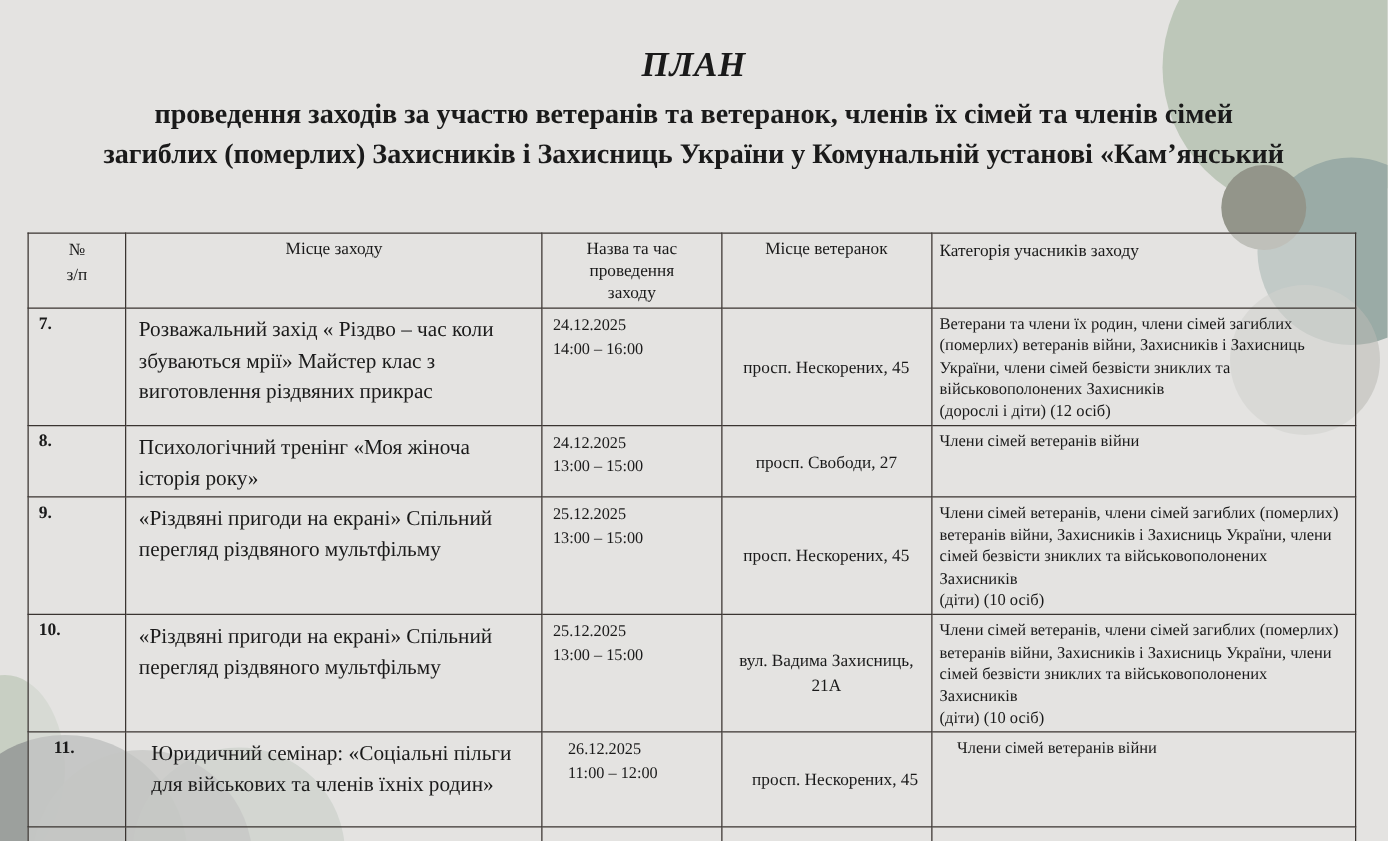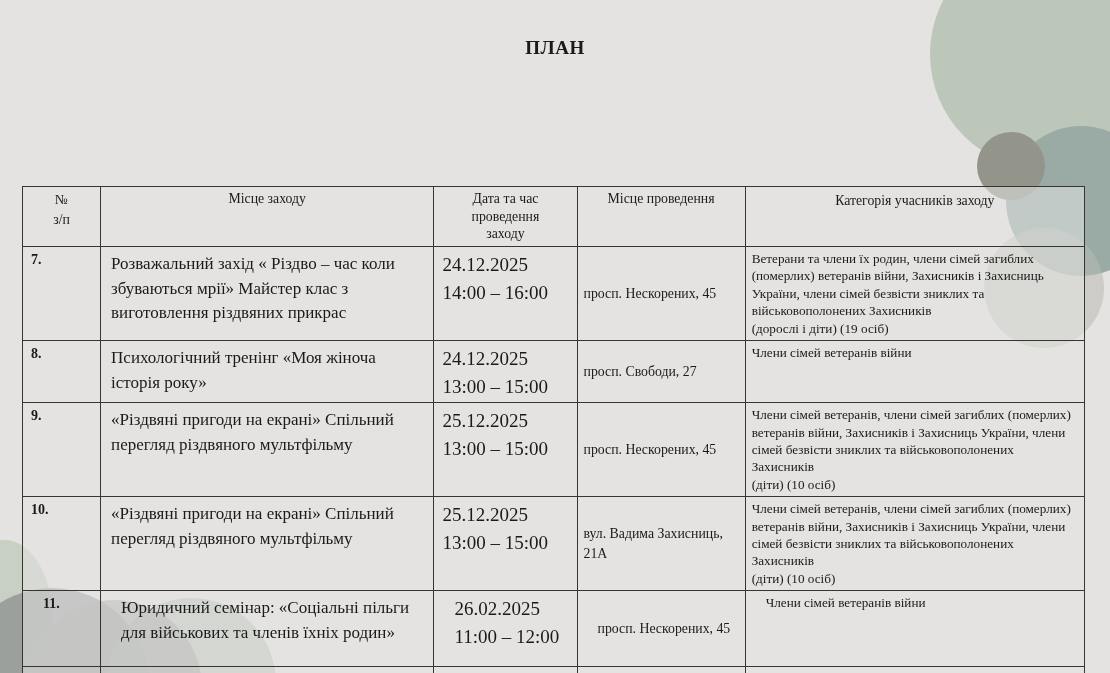--- a/index.html
+++ b/index.html
@@ -76,23 +76,24 @@
 
   
   .title-block {
     position: absolute;
     left: 0; right: 0; top: 38px;
     text-align: center;
     font-weight: bold;
     z-index: 3;
   }
   .title-main {
-    font-size: 19px;
+    font-size: 28px;
     letter-spacing: .5px;
     line-height: 1.1;
+    font-style: italic;
   }
   .title-sub {
     font-size: 22.5px;
     line-height: 1.42;
     padding: 0 50px;
     margin-top: 6px;
   }
   .title-sub .tl {
     display: block;
     white-space: nowrap;
@@ -125,21 +126,21 @@
 
   thead td {
     text-align: center;
     vertical-align: middle;
     font-size: 13.8px;
     line-height: 1.3;
   }
   thead td.h-cat,
   thead td.h-name { }
   thead td.h-cat {
-    text-align: center;
+    text-align: left;
     vertical-align: top;
     padding-top: 5px;
   }
   thead .hdr-num {
     line-height: 1.45;
   }
 
   td.c-num {
     font-weight: bold;
     font-size: 14px;
@@ -148,27 +149,27 @@
   }
   td.c-name {
     padding-top: 5px;
     padding-left: 10px;
     font-size: 17px;
     line-height: 1.45;
   }
   td.c-date {
     padding-top: 4px;
     padding-left: 8px;
-    font-size: 19px;
+    font-size: 13px;
     line-height: 1.45;
     white-space: pre-line;
     margin-top: 16px;
   }
   td.c-place {
-    text-align: left;
+    text-align: center;
     vertical-align: middle;
     font-size: 13.8px;
     line-height: 1.45;
   }
   td.c-cat {
     padding-top: 3px;
     padding-left: 6px;
     font-size: 13.2px;
     line-height: 1.32;
     white-space: pre-line;
@@ -190,56 +191,58 @@
   <div class="deco deco-olive-tr"></div>
   <div class="deco deco-gray-mr"></div>
   <div class="deco deco-sage-bl"></div>
   <div class="deco deco-gray-bl1"></div>
   <div class="deco deco-sage-bl2"></div>
   <div class="deco deco-gray-bl2"></div>
 
   <div class="title-block">
     <div class="title-main">ПЛАН</div>
     <div class="title-sub">
+      <span class="tl">проведення заходів за участю ветеранів та ветеранок, членів їх сімей та членів сімей</span>
+      <span class="tl">загиблих (померлих) Захисників і Захисниць України у Комунальній установі «Кам’янський</span>
     </div>
   </div>
 
   <table class="plan-table">
     <colgroup>
       <col class="col-num">
         <col class="col-name">
         <col class="col-date">
         <col class="col-place">
         <col class="col-cat">
     </colgroup>
     <thead>
       <tr>
         <td>
           <div class="hdr-num">№</div>
           <div class="hdr-num">з/п</div>
         </td>
         <td class="h-name">Місце заходу</td>
         <td>
-          <div>Дата та час</div>
+          <div>Назва та час</div>
           <div>проведення</div>
           <div>заходу</div>
         </td>
-        <td>Місце проведення</td>
+        <td>Місце ветеранок</td>
         <td class="h-cat">Категорія учасників заходу</td>
       </tr>
     </thead>
     <tbody>
       <tr class="r-tall">
         <td class="c-num">7.</td>
         <td class="c-name">Розважальний захід « Різдво – час коли збуваються мрії» Майстер клас з виготовлення різдвяних прикрас</td>
         <td class="c-date">24.12.2025
 14:00 – 16:00</td>
         <td class="c-place">просп. Нескорених, 45</td>
         <td class="c-cat">Ветерани та члени їх родин, члени сімей загиблих (померлих)  ветеранів війни, Захисників і Захисниць України, члени сімей безвісти зниклих та військовополонених Захисників
-(дорослі і діти) (19 осіб)</td>
+(дорослі і діти) (12 осіб)</td>
       </tr>
       <tr class="r-short">
         <td class="c-num">8.</td>
         <td class="c-name">Психологічний тренінг «Моя жіноча історія року»</td>
         <td class="c-date">24.12.2025
 13:00 – 15:00</td>
         <td class="c-place">просп. Свободи, 27</td>
         <td class="c-cat">Члени сімей ветеранів війни</td>
       </tr>
       <tr class="r-tall">
@@ -256,21 +259,21 @@
         <td class="c-name">«Різдвяні пригоди на екрані» Спільний перегляд різдвяного мультфільму</td>
         <td class="c-date">25.12.2025
 13:00 – 15:00</td>
         <td class="c-place">вул. Вадима Захисниць, 21А</td>
         <td class="c-cat">Члени сімей ветеранів, члени сімей загиблих (померлих)  ветеранів війни, Захисників і Захисниць України, члени сімей безвісти зниклих та військовополонених Захисників
 (діти) (10 осіб)</td>
       </tr>
       <tr class="r-mid">
         <td class="c-num">11.</td>
         <td class="c-name">Юридичний семінар: «Соціальні пільги для військових та членів їхніх родин»</td>
-        <td class="c-date">26.02.2025
+        <td class="c-date">26.12.2025
 11:00 – 12:00</td>
         <td class="c-place">просп. Нескорених, 45</td>
         <td class="c-cat">Члени сімей ветеранів війни</td>
       </tr>
       <tr class="r-empty">
         <td class="c-num"></td>
         <td class="c-name"></td>
         <td class="c-date"></td>
         <td class="c-place"></td>
         <td class="c-cat"></td>

